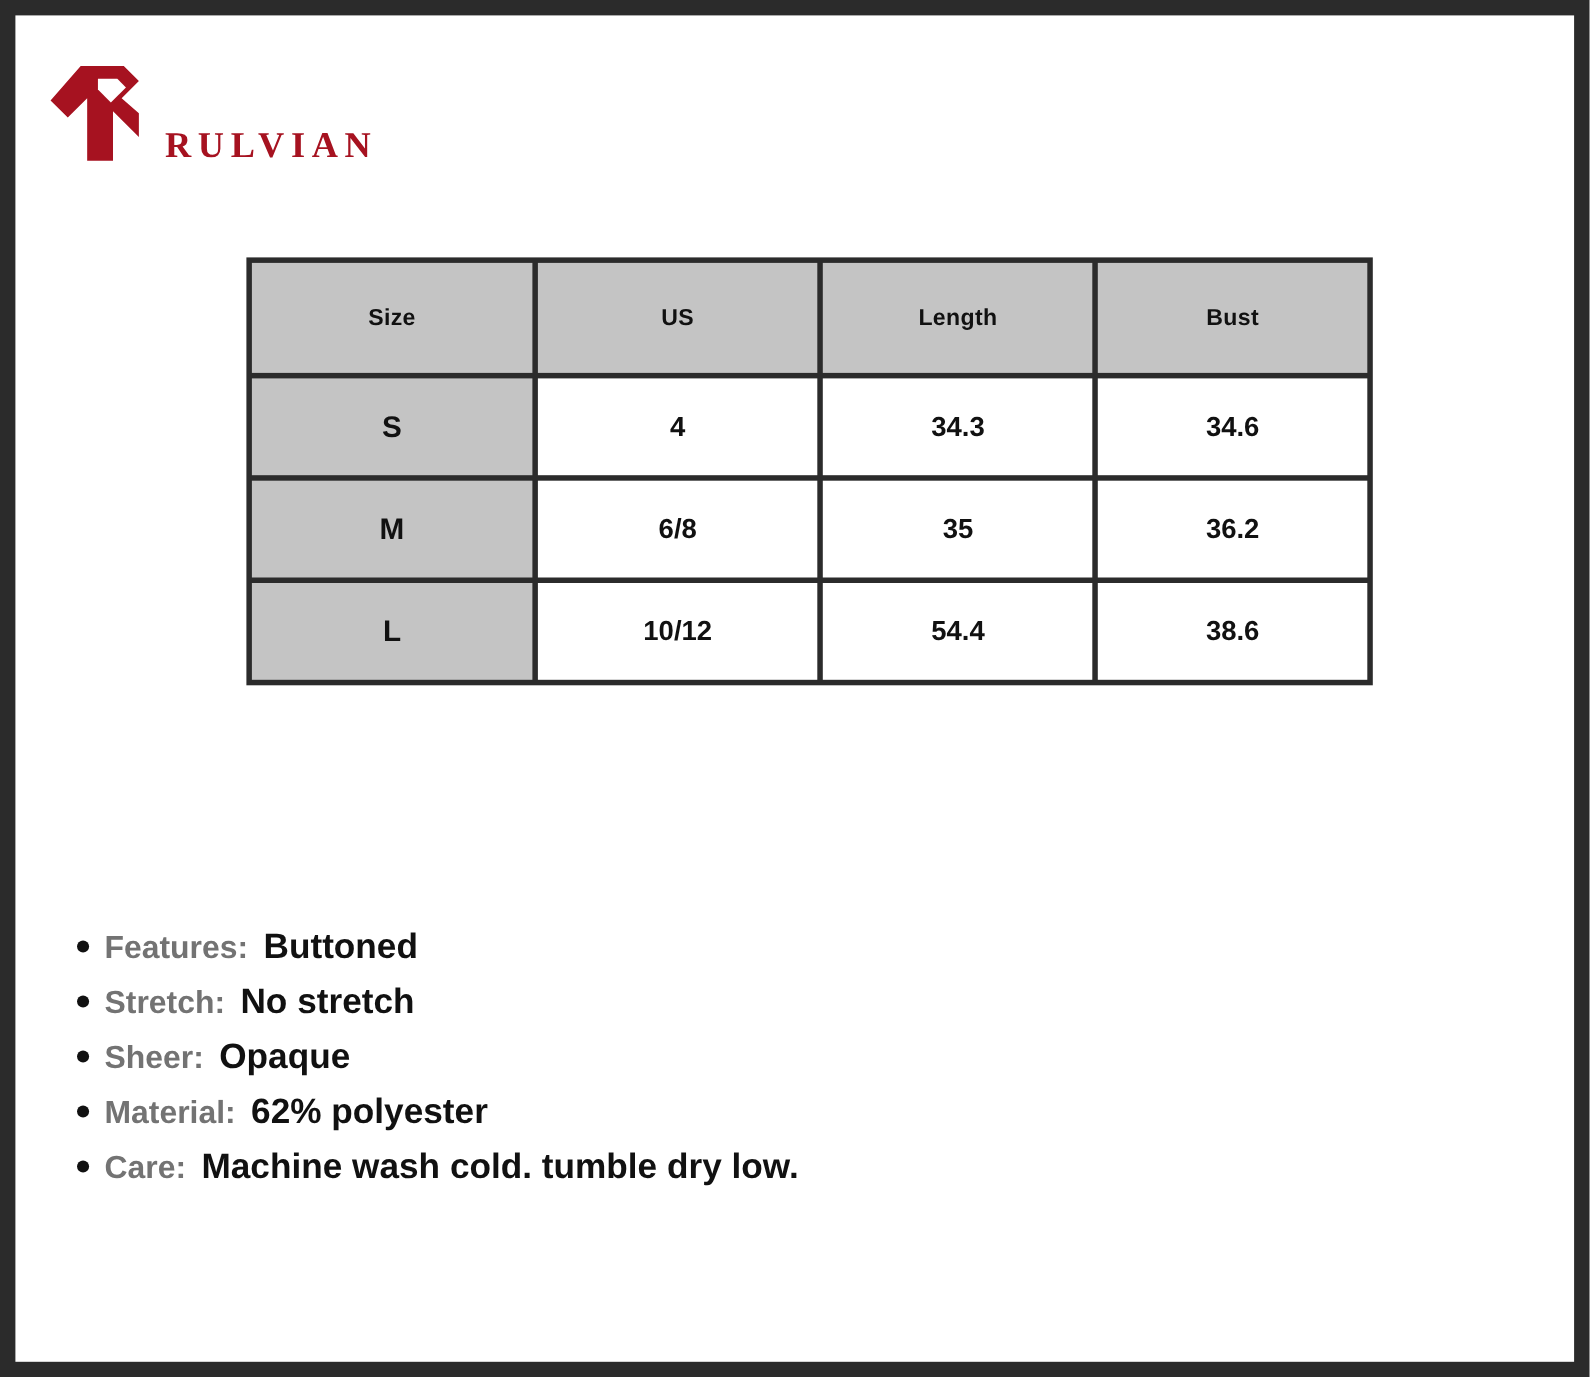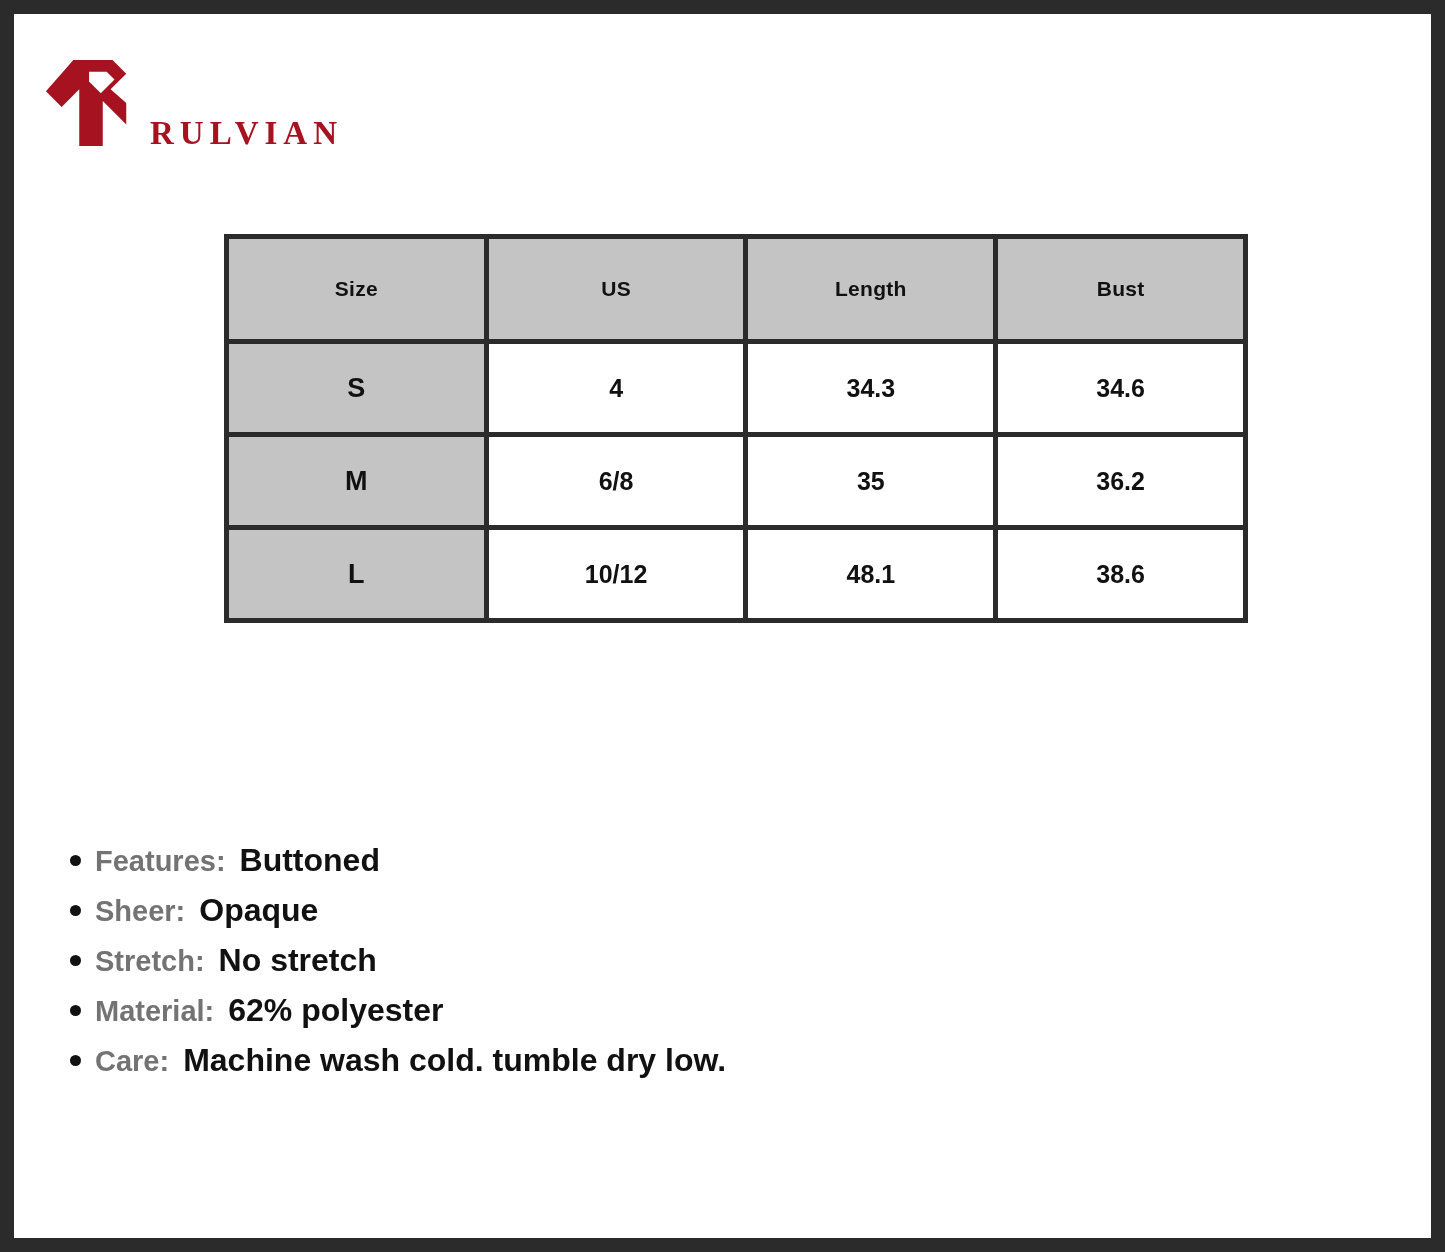--- a/index.html
+++ b/index.html
@@ -199,45 +199,45 @@
           </tr>
           <tr>
             <td class="sizecell">M</td>
             <td>6/8</td>
             <td>35</td>
             <td>36.2</td>
           </tr>
           <tr>
             <td class="sizecell">L</td>
             <td>10/12</td>
-            <td>48.1</td>
+            <td>54.4</td>
             <td>38.6</td>
           </tr>
         </tbody>
       </table>
     </div>
 
     <div class="specs">
       <div class="spec-row">
         <span class="bullet"></span>
         <span class="spec-label">Features:</span>
         <span class="spec-value">Buttoned</span>
       </div>
       <div class="spec-row">
         <span class="bullet"></span>
+        <span class="spec-label">Stretch:</span>
+        <span class="spec-value">No stretch</span>
+      </div>
+      <div class="spec-row">
+        <span class="bullet"></span>
         <span class="spec-label">Sheer:</span>
         <span class="spec-value">Opaque</span>
       </div>
       <div class="spec-row">
         <span class="bullet"></span>
-        <span class="spec-label">Stretch:</span>
-        <span class="spec-value">No stretch</span>
-      </div>
-      <div class="spec-row">
-        <span class="bullet"></span>
         <span class="spec-label">Material:</span>
         <span class="spec-value">62% polyester</span>
       </div>
       <div class="spec-row">
         <span class="bullet"></span>
         <span class="spec-label">Care:</span>
         <span class="spec-value">Machine wash cold. tumble dry low.</span>
       </div>
     </div>
 

